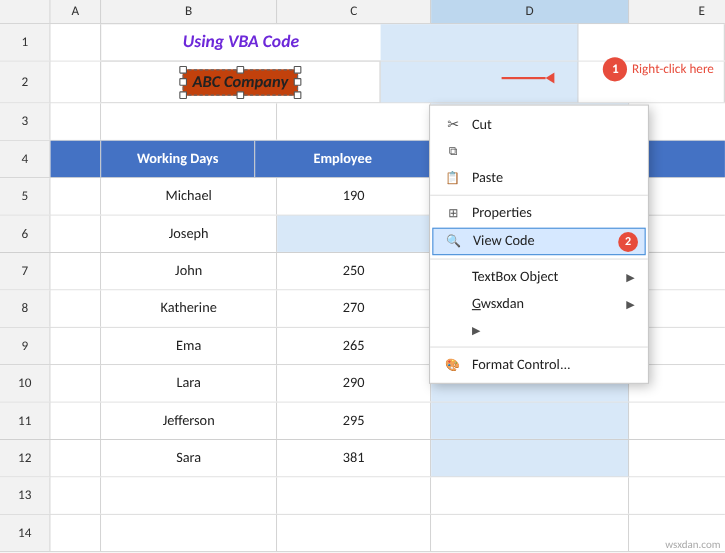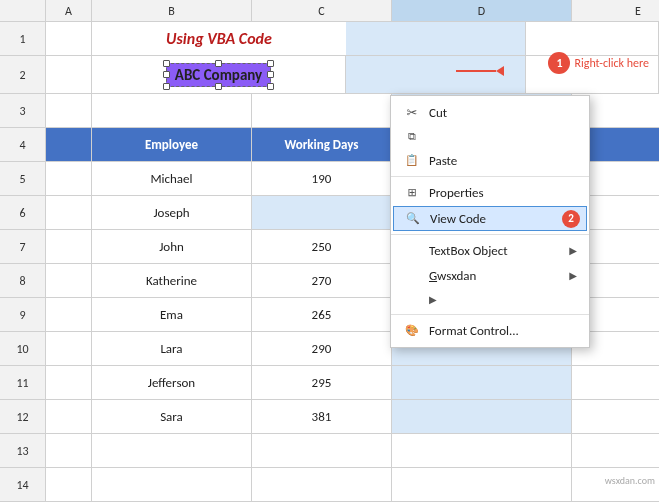--- a/index.html
+++ b/index.html
@@ -83,33 +83,34 @@
     .col-d { width: 180px; min-width: 180px; }
     .col-e { width: 133px; min-width: 133px; }
     .title-cell {
       display: flex;
       align-items: center;
       justify-content: center;
       width: 440px;
       font-weight: bold;
       font-style: italic;
       font-size: 16px;
-      color: #b91c1c;
+      color: #6d28d9;
     }
     .textbox-container {
       position: relative;
       display: inline-block;
     }
     .textbox-border {
       border: 1px dashed #666;
       padding: 2px 8px;
       font-weight: bold;
+      font-style: italic;
       font-size: 15px;
       color: #222;
-      background: #8b5cf6;
+      background: #c2410c;
       position: relative;
     }
     .handle {
       width: 7px;
       height: 7px;
       background: #fff;
       border: 1px solid #555;
       position: absolute;
       border-radius: 1px;
     }
@@ -212,21 +213,21 @@
     }
 
     
     .cell-d-selected {
       background: #d8e8f8 !important;
     }
 
     
     .watermark {
       position: absolute;
-      bottom: 16px;
+      bottom: 2px;
       right: 4px;
       font-size: 10px;
       color: #aaa;
     }
   </style>
 </head>
 <body>
 
 <div class="spreadsheet">
 
@@ -275,22 +276,22 @@
     <div class="cell cell-a"></div>
     <div class="cell cell-b"></div>
     <div class="cell cell-c"></div>
     <div class="cell cell-d cell-d-selected"></div>
     <div class="cell cell-e"></div>
   </div>
 
   <div class="sheet-row header-row">
     <div class="row-header">4</div>
     <div class="cell cell-a" style="background:#4472c4;"></div>
+    <div class="cell cell-c" style="background:#4472c4; color:#fff; font-weight:bold;">Working Days</div>
     <div class="cell cell-b" style="background:#4472c4; color:#fff; font-weight:bold;">Employee</div>
-    <div class="cell cell-c" style="background:#4472c4; color:#fff; font-weight:bold;">Working Days</div>
     <div class="cell cell-d cell-d-selected" style="background:#bdd7ee;"></div>
     <div class="cell cell-e" style="background:#4472c4;"></div>
   </div>
 
   <div id="data-rows-container">
       <div class="sheet-row">
       <div class="row-header">5</div>
       <div class="cell cell-a"></div>
       <div class="cell cell-b">Michael</div>
       <div class="cell cell-c">190</div>

